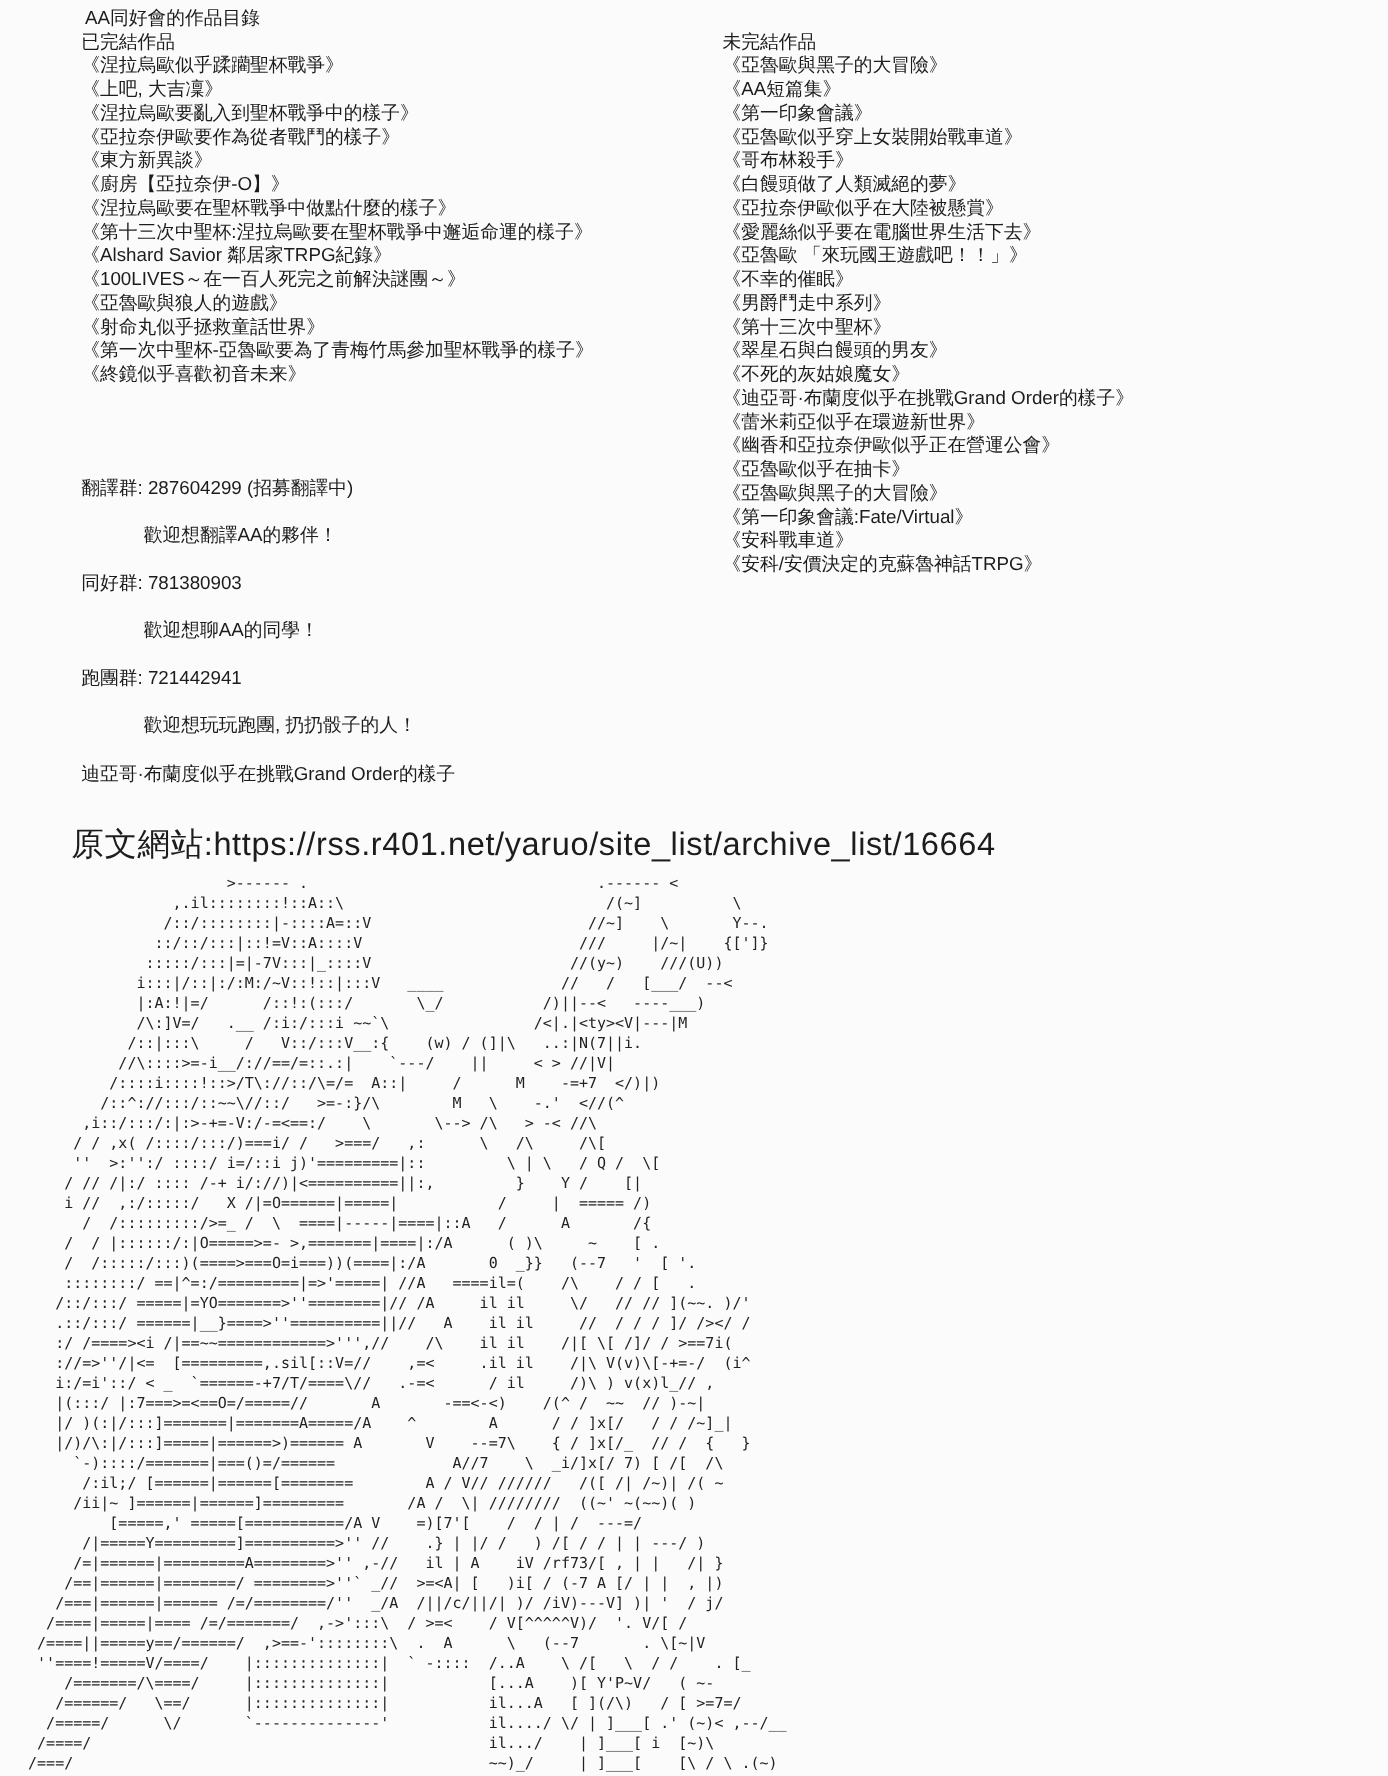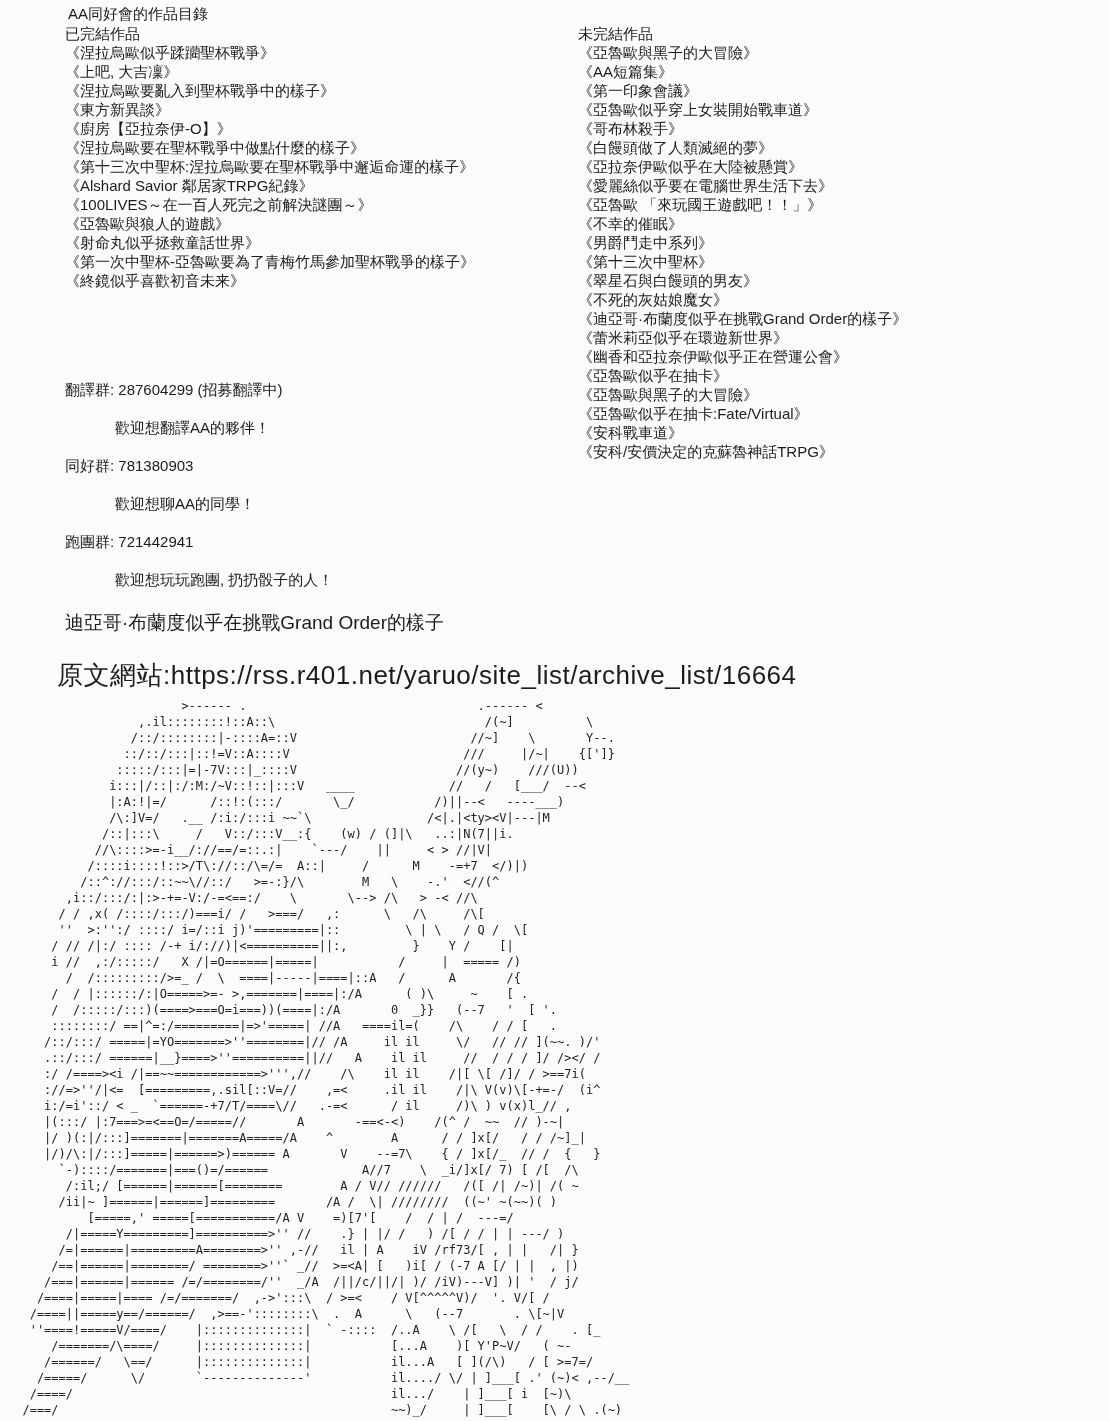--- a/index.html
+++ b/index.html
@@ -12,21 +12,21 @@
   .abs{position:absolute;}
   .doc-title{left:68px;top:5px;font-size:15px;}
   .col{font-size:15px;line-height:19px;white-space:nowrap;}
   .col-left{left:65px;top:24px;}
   .col-right{left:578px;top:24px;}
   .col .hdr{height:19px;}
   .col .item{height:19px;}
   .grp{font-size:15px;white-space:nowrap;}
   .grp-welcome{left:115px;}
   .grp-line{left:65px;}
-  .current-work{left:65px;top:610px;font-size:19px;white-space:nowrap;}
+  .current-work{left:65px;top:610px;font-size:15px;white-space:nowrap;}
   .source-line{
     left:57px;top:658px;font-size:26px;letter-spacing:0.5px;white-space:nowrap;
     font-family:"Liberation Sans","DejaVu Sans",sans-serif;
   }
   .aa{
     left:8px;top:698px;margin:0;
     font-family:"DejaVu Sans Mono","Liberation Mono",monospace;
     font-size:12px;line-height:16px;color:#222;
     white-space:pre;
   }
@@ -35,20 +35,21 @@
 <body>
 
 <div class="abs doc-title">AA同好會的作品目錄</div>
 
 <div class="abs col col-left">
   <div class="hdr">已完結作品</div>
   <div>
       <div class="item">《涅拉烏歐似乎蹂躪聖杯戰爭》</div>
       <div class="item">《上吧, 大吉凜》</div>
       <div class="item">《涅拉烏歐要亂入到聖杯戰爭中的樣子》</div>
+      <div class="item">《亞拉奈伊歐要作為從者戰鬥的樣子》</div>
       <div class="item">《東方新異談》</div>
       <div class="item">《廚房【亞拉奈伊-O】》</div>
       <div class="item">《涅拉烏歐要在聖杯戰爭中做點什麼的樣子》</div>
       <div class="item">《第十三次中聖杯:涅拉烏歐要在聖杯戰爭中邂逅命運的樣子》</div>
       <div class="item">《Alshard Savior 鄰居家TRPG紀錄》</div>
       <div class="item">《100LIVES～在一百人死完之前解決謎團～》</div>
       <div class="item">《亞魯歐與狼人的遊戲》</div>
       <div class="item">《射命丸似乎拯救童話世界》</div>
       <div class="item">《第一次中聖杯-亞魯歐要為了青梅竹馬參加聖杯戰爭的樣子》</div>
       <div class="item">《終鏡似乎喜歡初音未来》</div>
@@ -70,21 +71,21 @@
       <div class="item">《不幸的催眠》</div>
       <div class="item">《男爵鬥走中系列》</div>
       <div class="item">《第十三次中聖杯》</div>
       <div class="item">《翠星石與白饅頭的男友》</div>
       <div class="item">《不死的灰姑娘魔女》</div>
       <div class="item">《迪亞哥·布蘭度似乎在挑戰Grand Order的樣子》</div>
       <div class="item">《蕾米莉亞似乎在環遊新世界》</div>
       <div class="item">《幽香和亞拉奈伊歐似乎正在營運公會》</div>
       <div class="item">《亞魯歐似乎在抽卡》</div>
       <div class="item">《亞魯歐與黑子的大冒險》</div>
-      <div class="item">《亞魯歐似乎在抽卡:Fate/Virtual》</div>
+      <div class="item">《第一印象會議:Fate/Virtual》</div>
       <div class="item">《安科戰車道》</div>
       <div class="item">《安科/安價決定的克蘇魯神話TRPG》</div>
     </div>
 </div>
 
 <div class="abs grp grp-line" style="top:381px;">
   <span>翻譯群:</span>
   <span>287604299</span><span> (招募翻譯中)</span>
 </div>
 <div class="abs grp grp-welcome" style="top:419px;">歡迎想翻譯AA的夥伴！</div>

